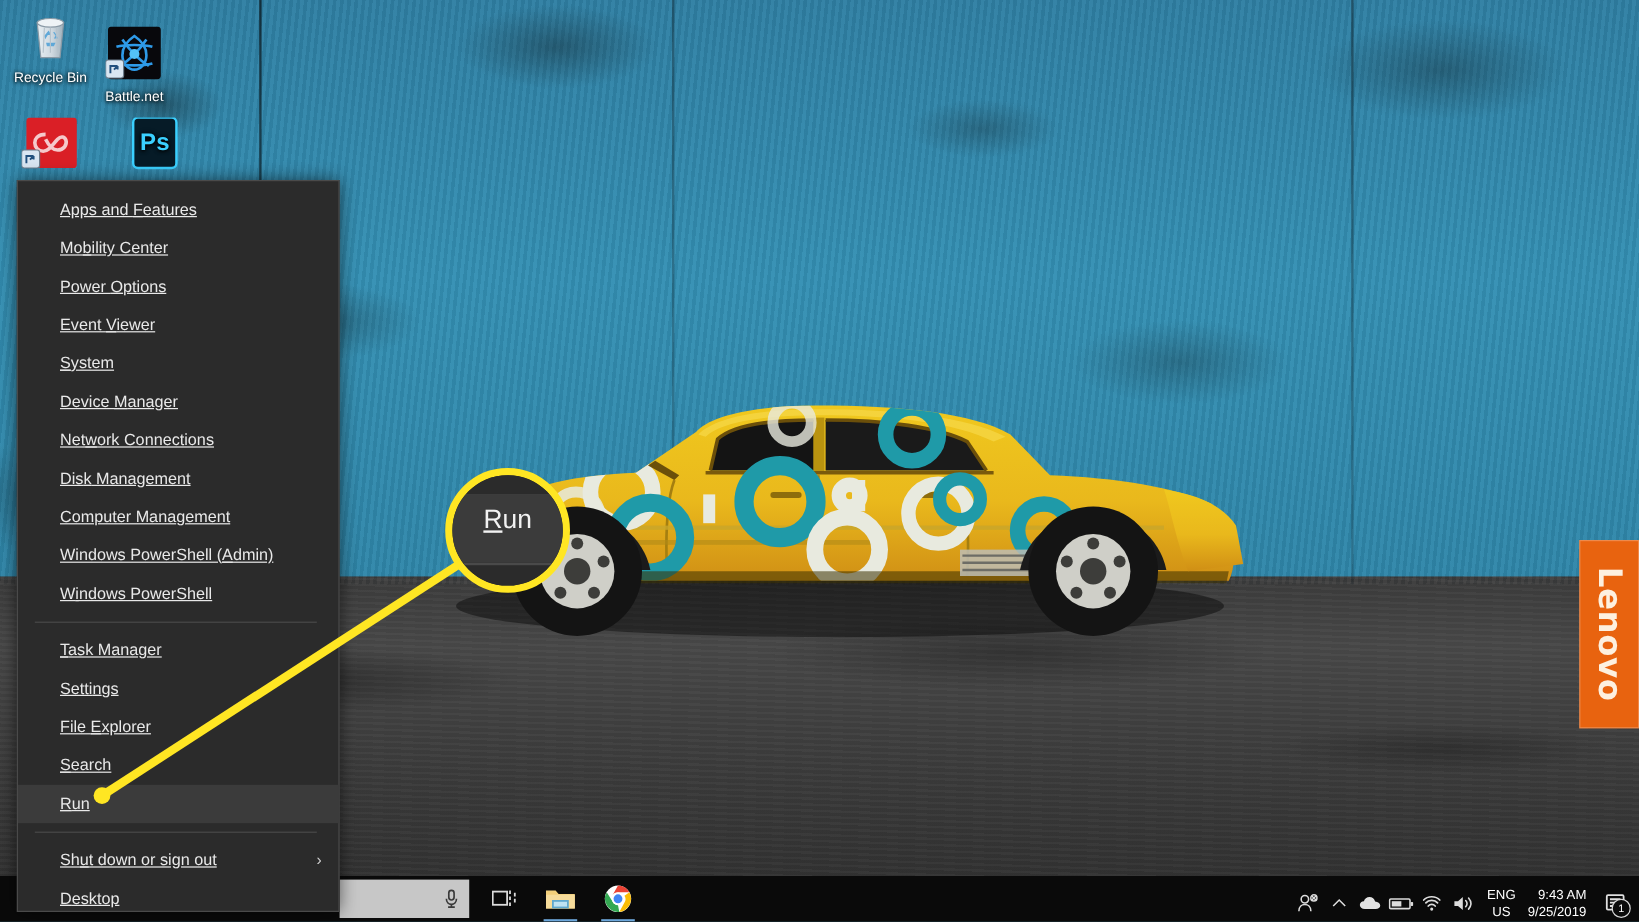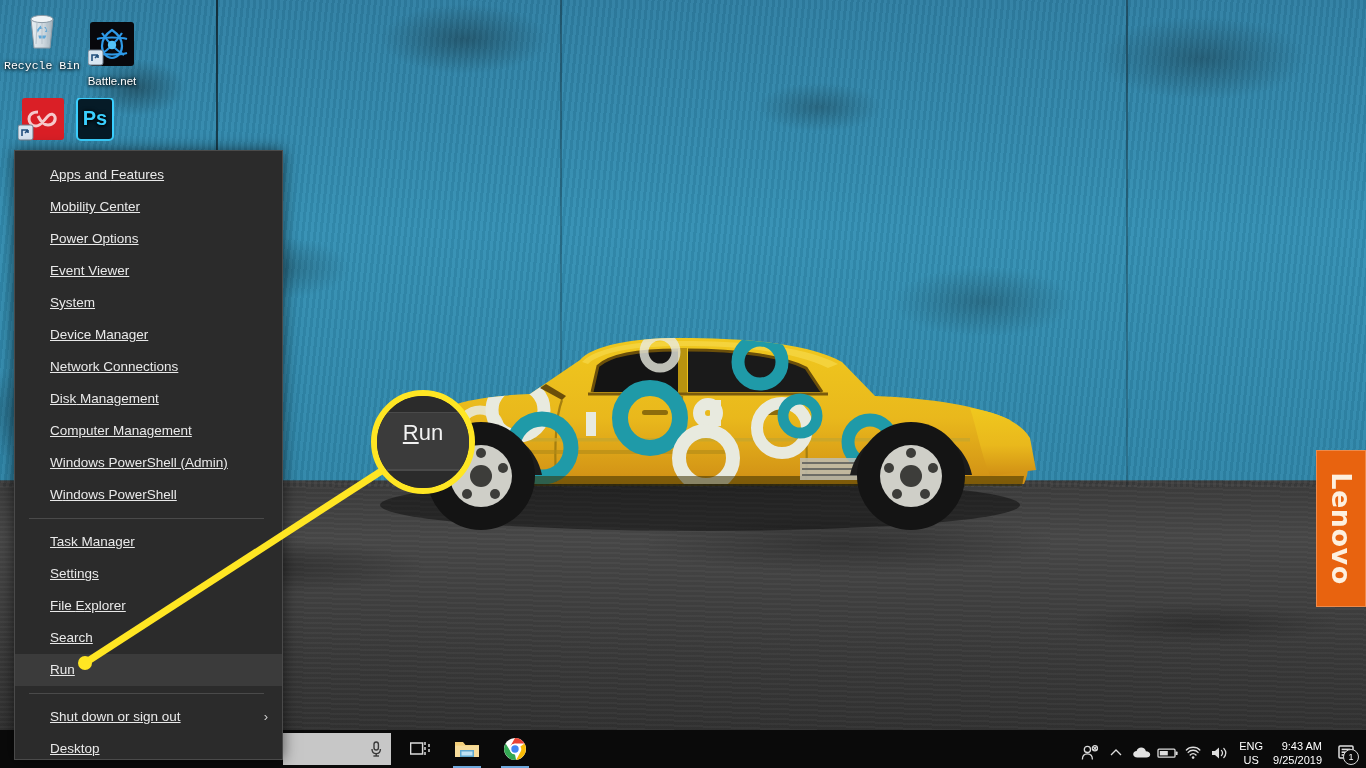--- a/index.html
+++ b/index.html
@@ -272,21 +272,21 @@
       <path d="M236,96 L216,84 L210,88 L232,100 Z" fill="#6b4f0a"></path>
 
       <path d="M640,108 C668,112 690,122 700,138 L706,170 L660,176 C650,150 646,126 640,108 Z" fill="url(#cary)"></path>
     </svg>
 
     <div id="lenovo-panel">
       <div id="lenovo-text">Lenovo</div>
     </div>
   </div>
 
-  <div class="desk-icon" style="left:4px; top:6px;font-family:Liberation Mono, monospace;">
+  <div class="desk-icon" style="left:4px; top:6px;">
     <div class="glyph">
       <svg width="48" height="48" viewBox="0 0 48 48">
         <defs>
             <linearGradient id="rbg" x1="0" y1="0" x2="1" y2="0">
           <stop offset="0" stop-color="#e7eef2"></stop>
               <stop offset="55%" stop-color="#cfd9e0"></stop>
           <stop offset="100%" stop-color="#9fb0bb"></stop>
             </linearGradient>
           </defs>
         <path d="M13,13 L35,13 L32,42 L16,42 Z" fill="url(#rbg)" stroke="#8a9aa6" stroke-width="1"></path>
@@ -333,21 +333,21 @@
           <path d="M20,14 C13,14 11,18 11,21 C11,25 14,28 18,28 C23,28 26,22 30,18
                    C33,15 36,16 37,19 C38,23 35,27 30,27 C25,27 22,22 20,18"></path>
         </g>
         <rect x="0" y="27" width="15" height="15" rx="2" fill="#d9e6f2" stroke="#6d7d8c"></rect>
         <path d="M4,38 L4,32 L10,32 M10,32 L7,35 M10,32 L10,35" fill="none" stroke="#22507e" stroke-width="1.6"></path>
       </svg>
     </div>
     <div></div>
   </div>
 
-  <div class="desk-icon" style="left:56px; top:98px;">
+  <div class="desk-icon" style="left:90px; top:98px;">
     <div class="glyph">
       <svg width="48" height="48" viewBox="0 0 48 48">
         <rect x="7" y="0" width="36" height="42" rx="4" fill="#061b27" stroke="#3ad0ff" stroke-width="2"></rect>
         <text x="25" y="27" text-anchor="middle" fill="#3ad0ff" font-family="Liberation Sans, sans-serif" font-size="20" font-weight="bold">Ps</text>
       </svg>
     </div>
     <div style="font-size:11px;">PSD</div>
   </div>
 
   <div id="winx-menu">

